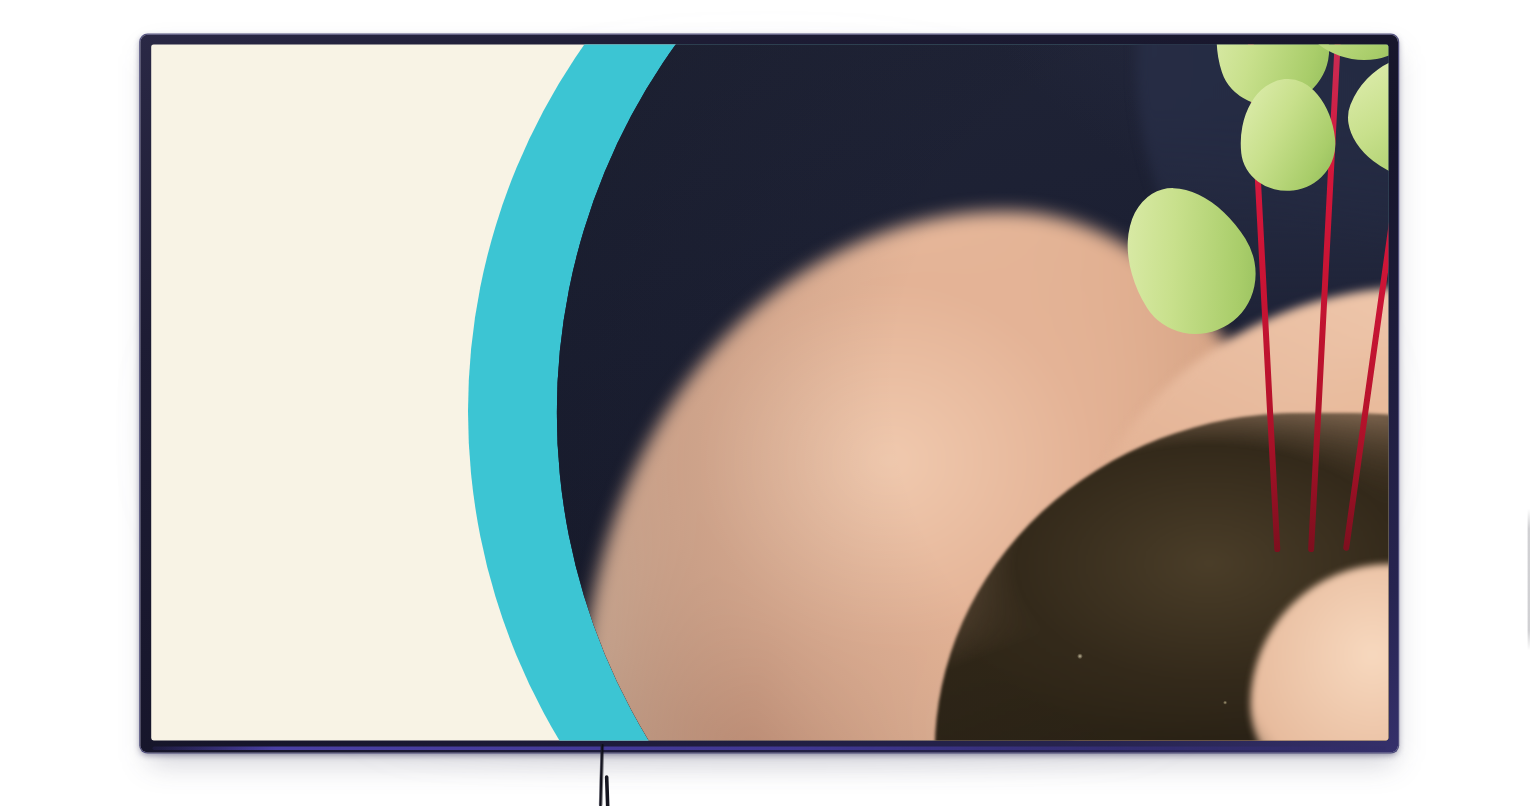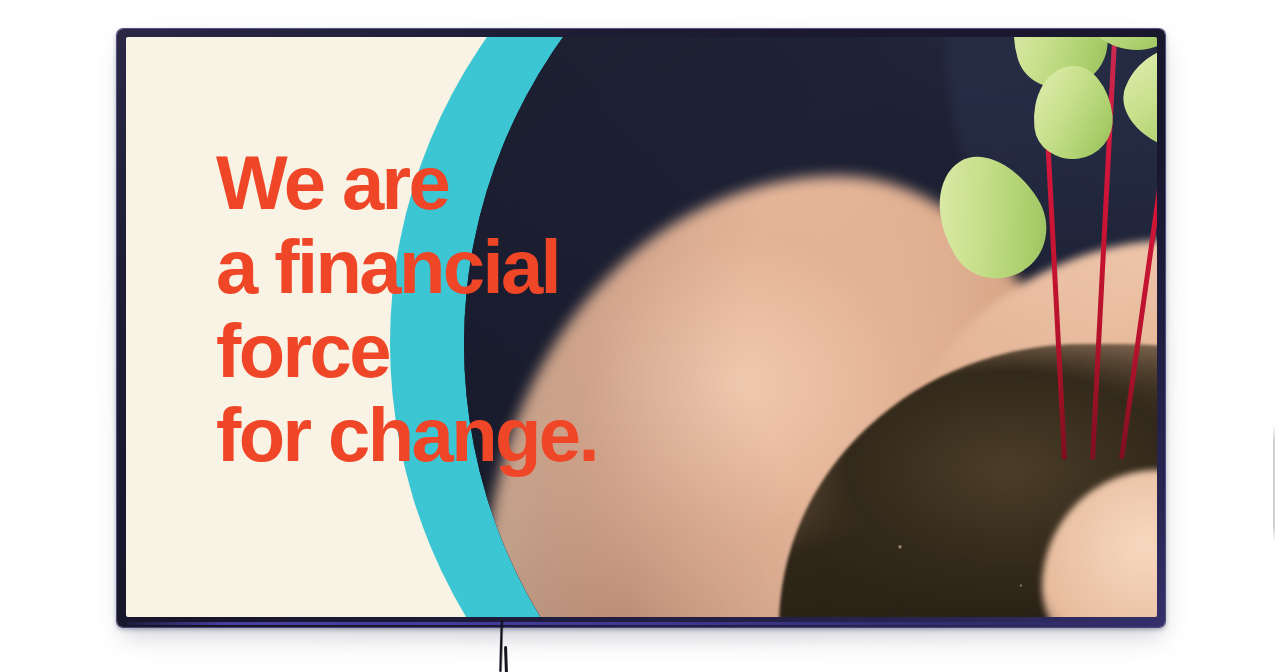--- a/index.html
+++ b/index.html
@@ -315,24 +315,20 @@
             <div class="leaf" id="leaf-1"></div>
             <div class="leaf" id="leaf-2"></div>
             <div class="leaf" id="leaf-3"></div>
             <div class="leaf" id="leaf-4"></div>
             <div class="leaf" id="leaf-5"></div>
           </div>
 
           <div id="photo-soft"></div>
         </div>
 
-        <div id="headline">We are
-a financial
-force
-for change.</div>
 
       </div>
 
       <div id="bezel-glint"></div>
     </div>
   </div>
 
   <div id="cable"></div>
   <div id="cable-2"></div>
 

